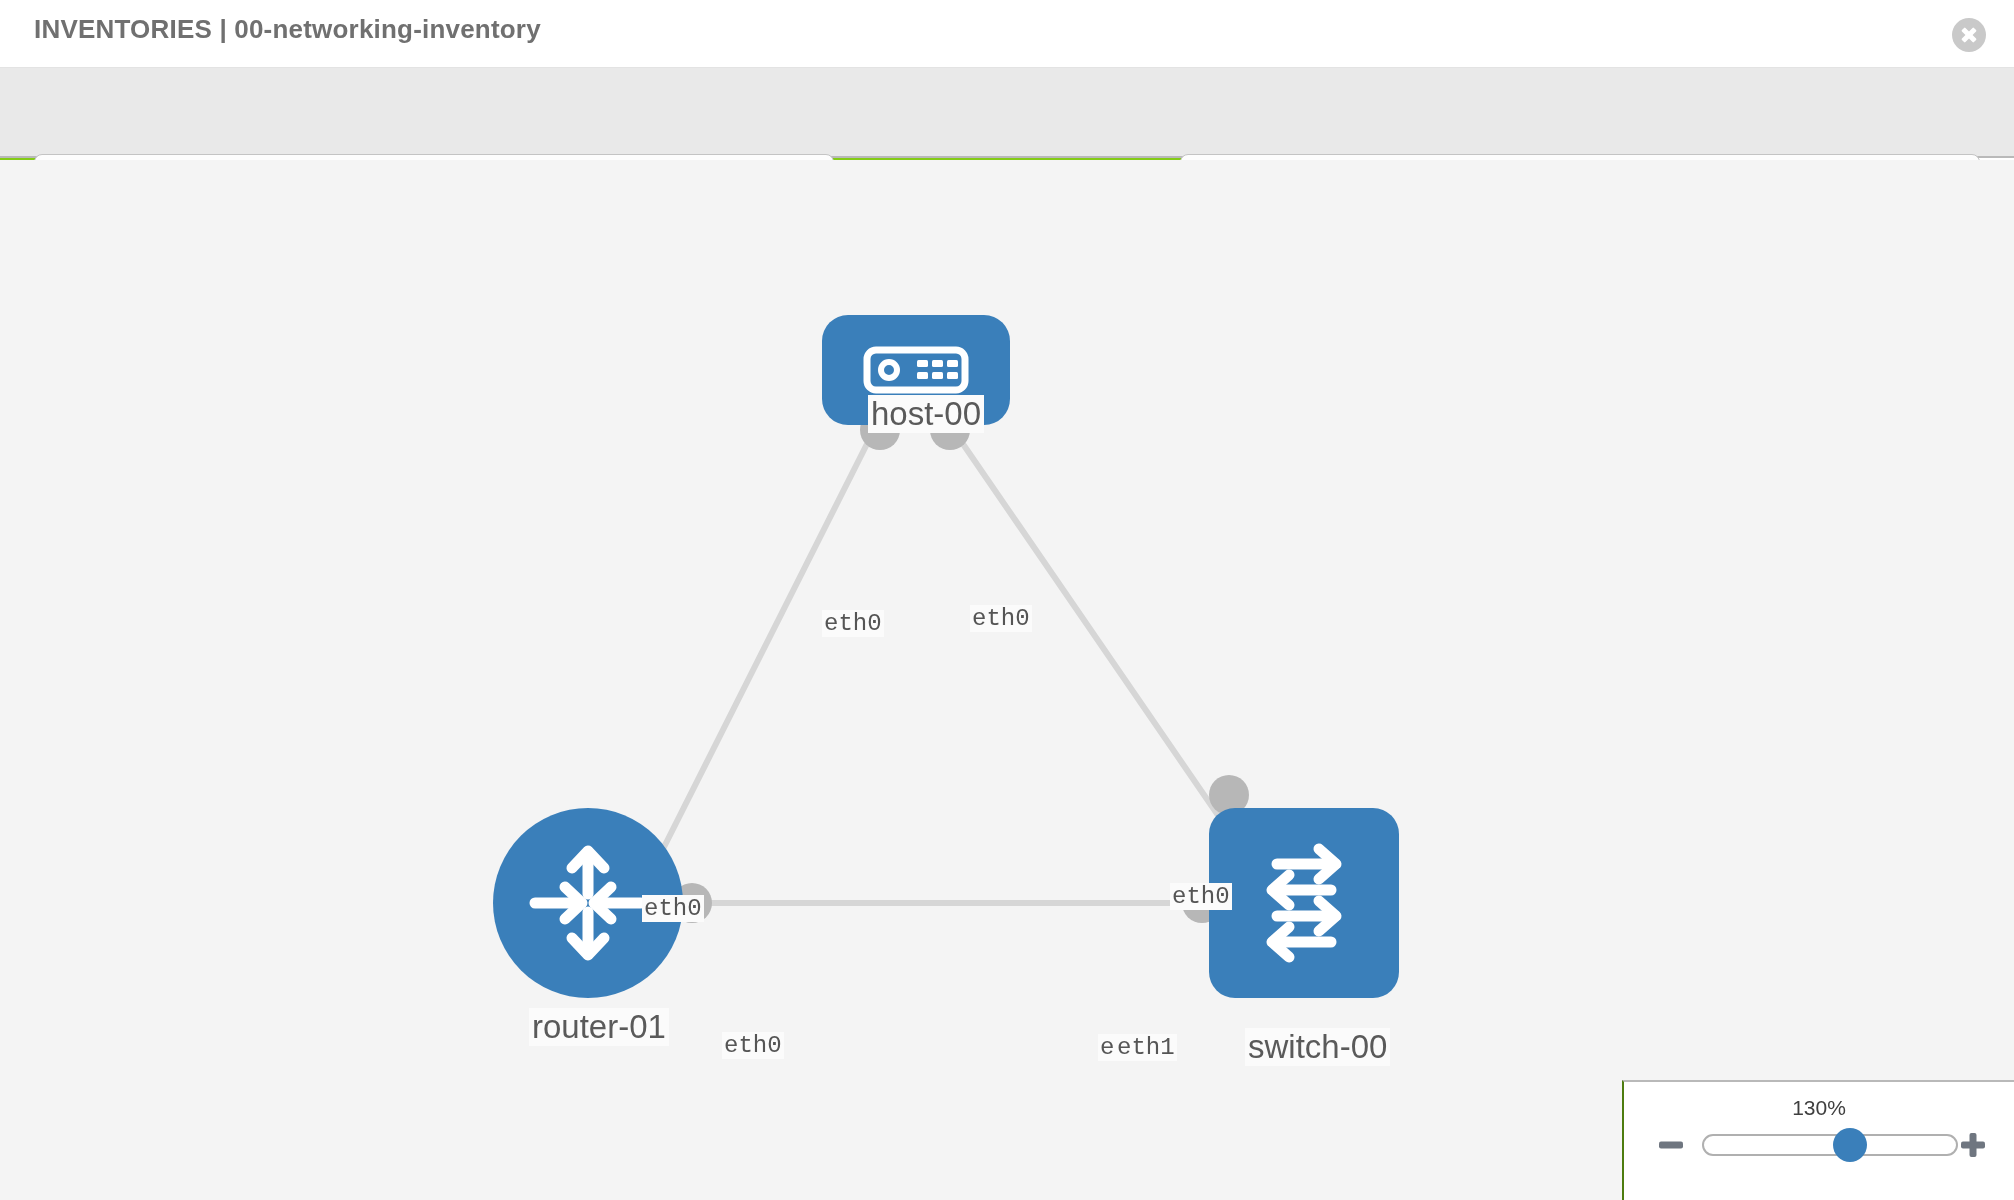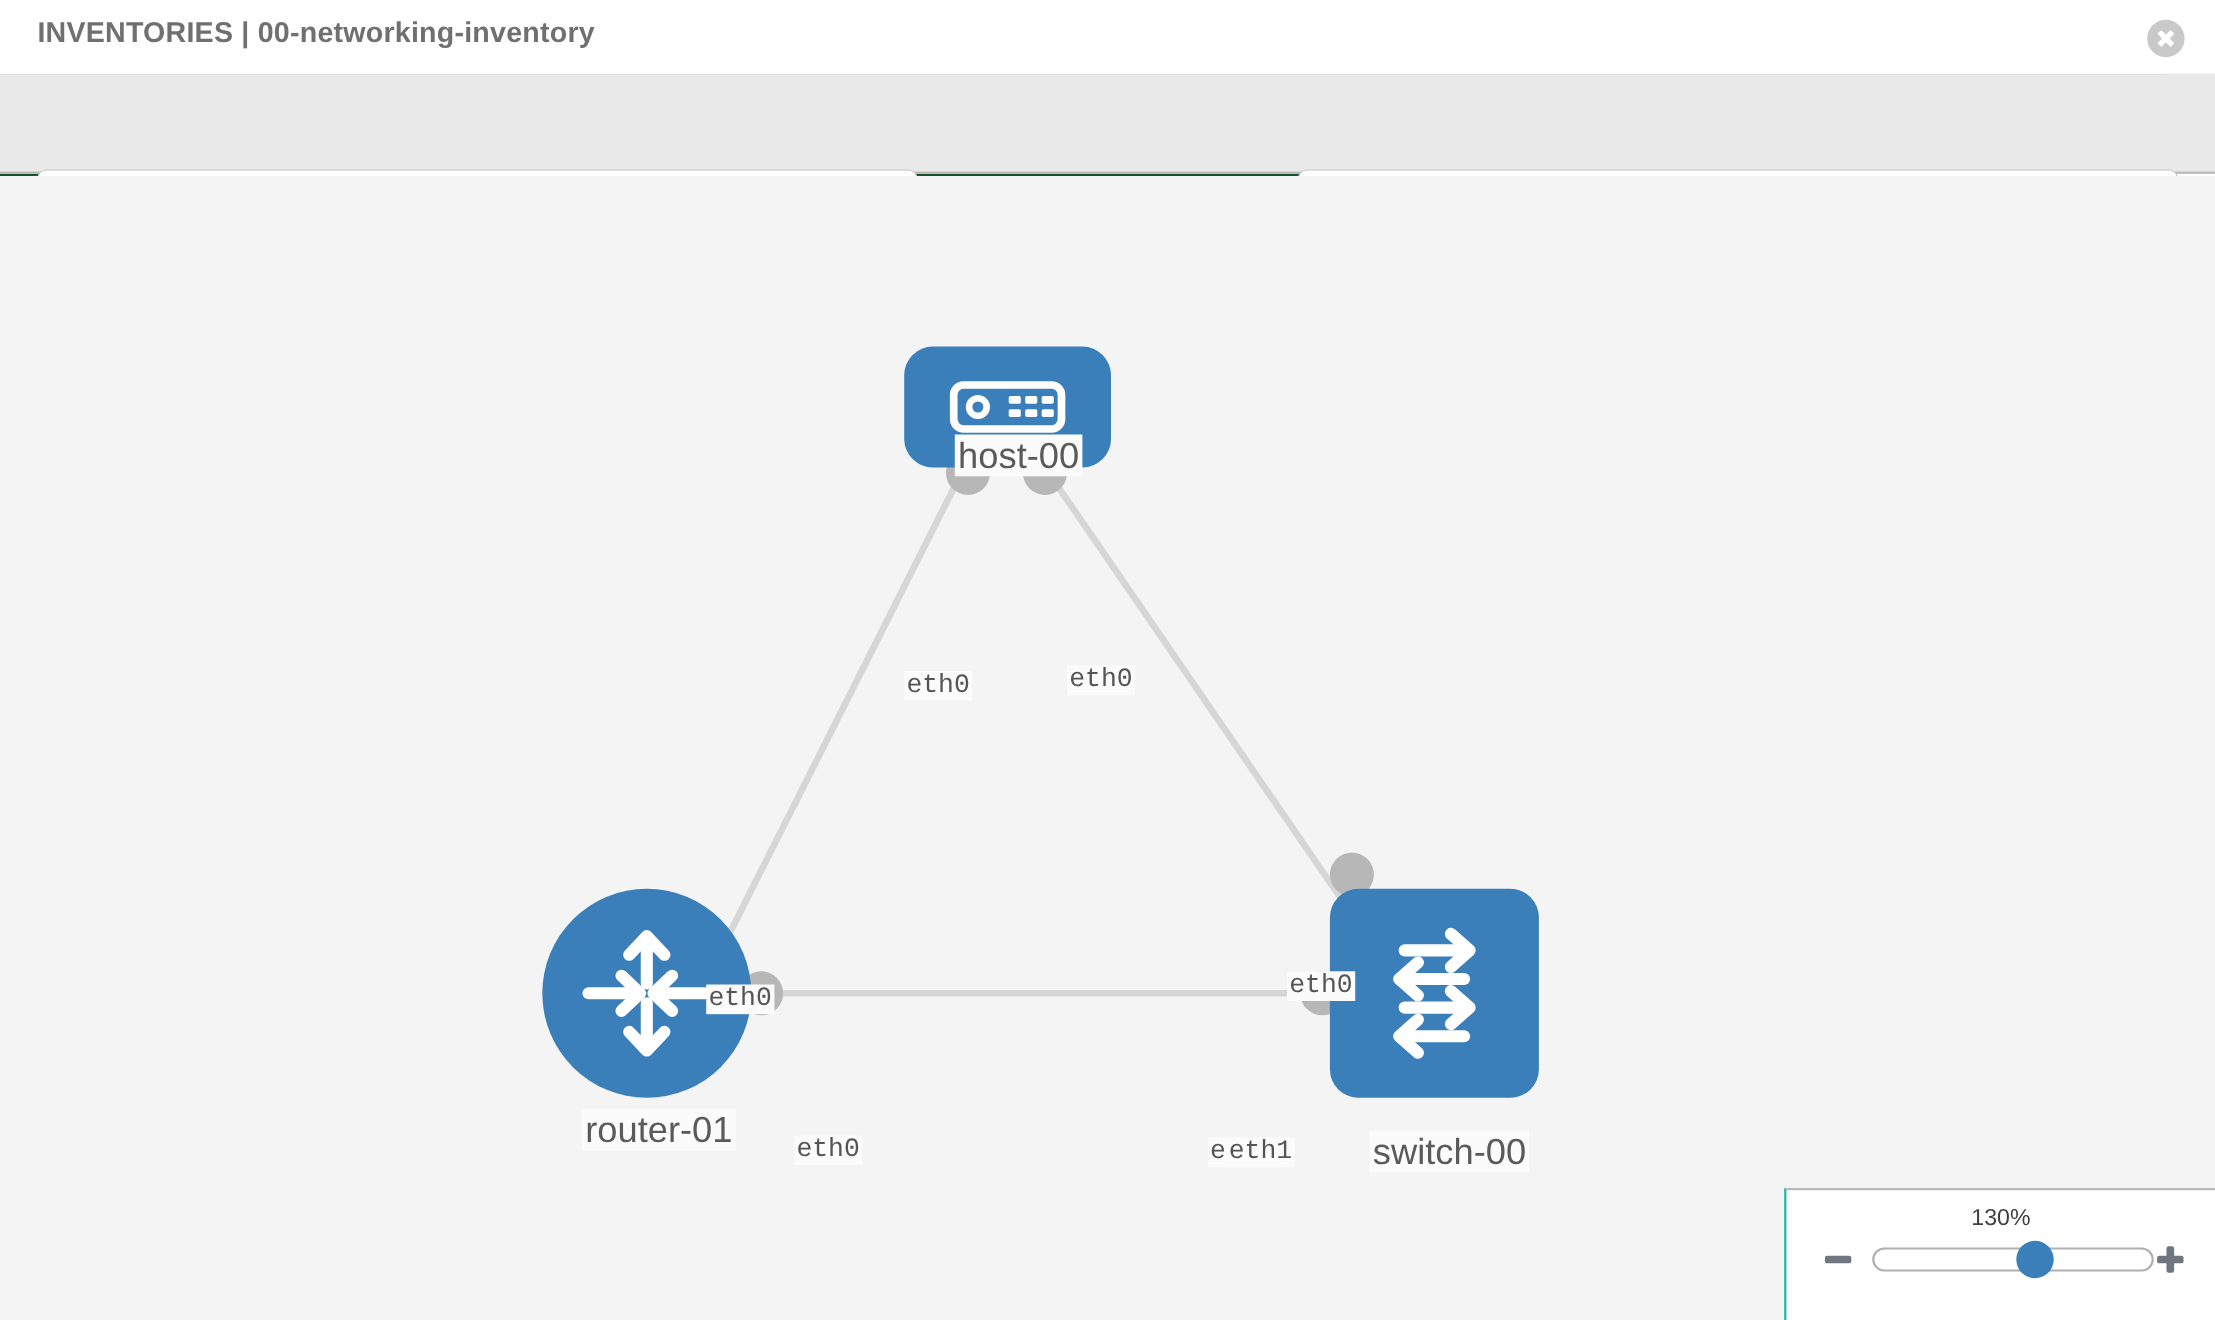--- a/index.html
+++ b/index.html
@@ -8,21 +8,21 @@
     width: 2014px; height: 1200px;
     overflow: hidden;
     background: #ffffff;
     font-family: "Liberation Sans", sans-serif;
   }
 
   #app {
     position: relative;
     width: 1970px;
     height: 1200px;
-    background: #14532d;
+    background: #84cc16;
   }
 
   
   .titlebar {
     position: absolute;
     left: 0; top: 0;
     width: 2014px; height: 68px;
     background: #ffffff;
     border-bottom: 1px solid #e3e3e3;
   }
@@ -162,21 +162,21 @@
     font-family: Liberation Mono, monospace;
   }
 
   
   .zoom-panel {
     position: absolute;
     left: 1622px; top: 1080px;
     width: 392px; height: 120px;
     background: #ffffff;
     border-top: 2px solid #b9b9b9;
-    border-left: 2px solid #14b8a6;
+    border-left: 2px solid #4d7c0f;
     padding-left: 16px;
   }
   .zoom-level {
     position: absolute;
     top: 14px; left: 0; right: 0;
     text-align: center;
     font-size: 21px;
     color: #3f3f3f;
   }
   .zoom-minus, .zoom-plus {

